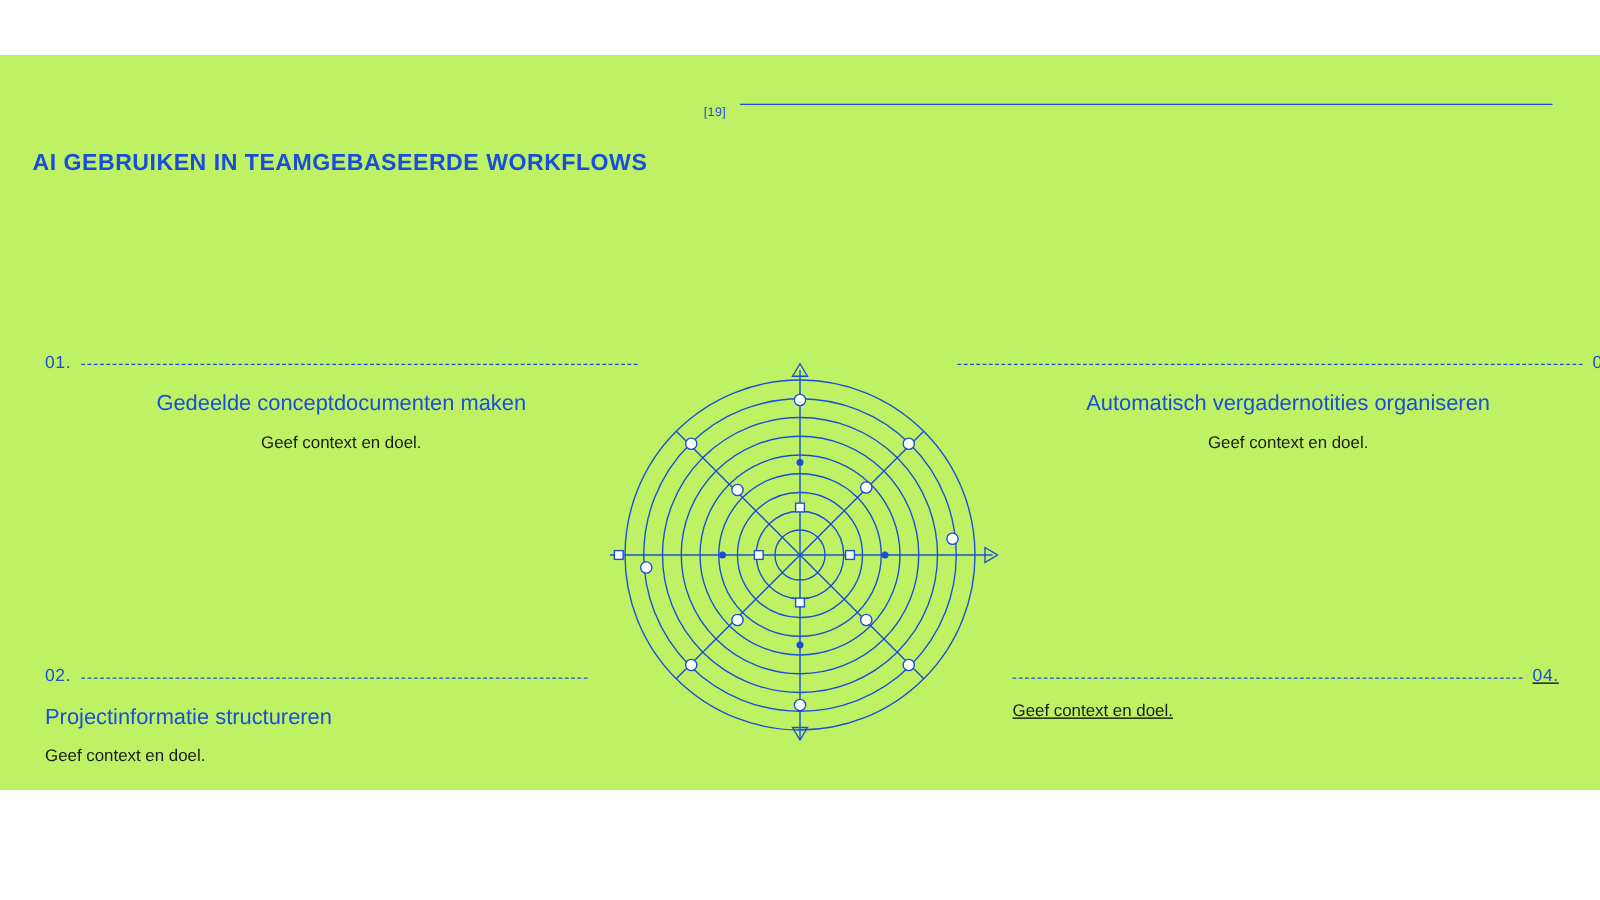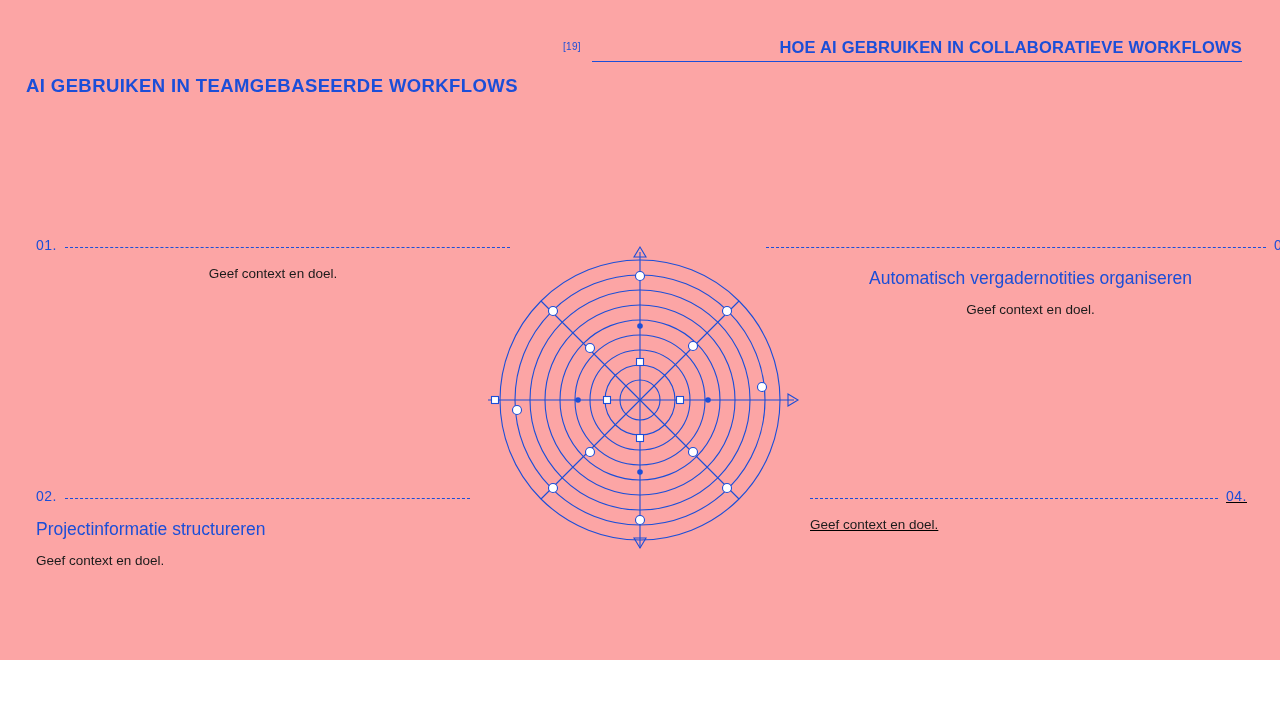--- a/index.html
+++ b/index.html
@@ -6,22 +6,23 @@
   html, body {
     margin: 0; padding: 0;
     width: 1280px; height: 720px;
     background: #ffffff;
     font-family: "Liberation Sans", sans-serif;
     overflow: hidden;
   }
   .slide {
     position: relative;
     width: 1280px;
-    height: 660px;
-    background: #fca5a5;
+    height: 588px;
+    background: #bef264;
+    margin-top: 44px;
   }
 
   
   .page-num {
     position: absolute;
     left: 563px;
     top: 41px;
     font-size: 10px;
     color: #1b4ed8;
     letter-spacing: 0.3px;
@@ -112,31 +113,31 @@
   }
 </style>
 </head>
 <body>
 
 <div class="slide">
 
   <div class="page-num">[19]</div>
 
   <div class="header-right">
-    <div class="header-right-title">HOE AI GEBRUIKEN IN COLLABORATIEVE WORKFLOWS</div>
     <div class="header-rule"></div>
   </div>
 
   <div class="main-title">AI GEBRUIKEN IN TEAMGEBASEERDE WORKFLOWS</div>
 
   <div class="item" id="item-01">
     <div class="item-index-row">
       <div class="dots"></div>
       <div class="idx">01.</div>
     </div>
+    <div class="item-title">Gedeelde conceptdocumenten maken</div>
     <div class="item-sub">Geef context en doel.</div>
   </div>
 
   <div class="item" id="item-02">
     <div class="item-index-row">
       <div class="dots"></div>
       <div class="idx">02.</div>
     </div>
     <div class="item-title">Projectinformatie structureren</div>
     <div class="item-sub">Geef context en doel.</div>

